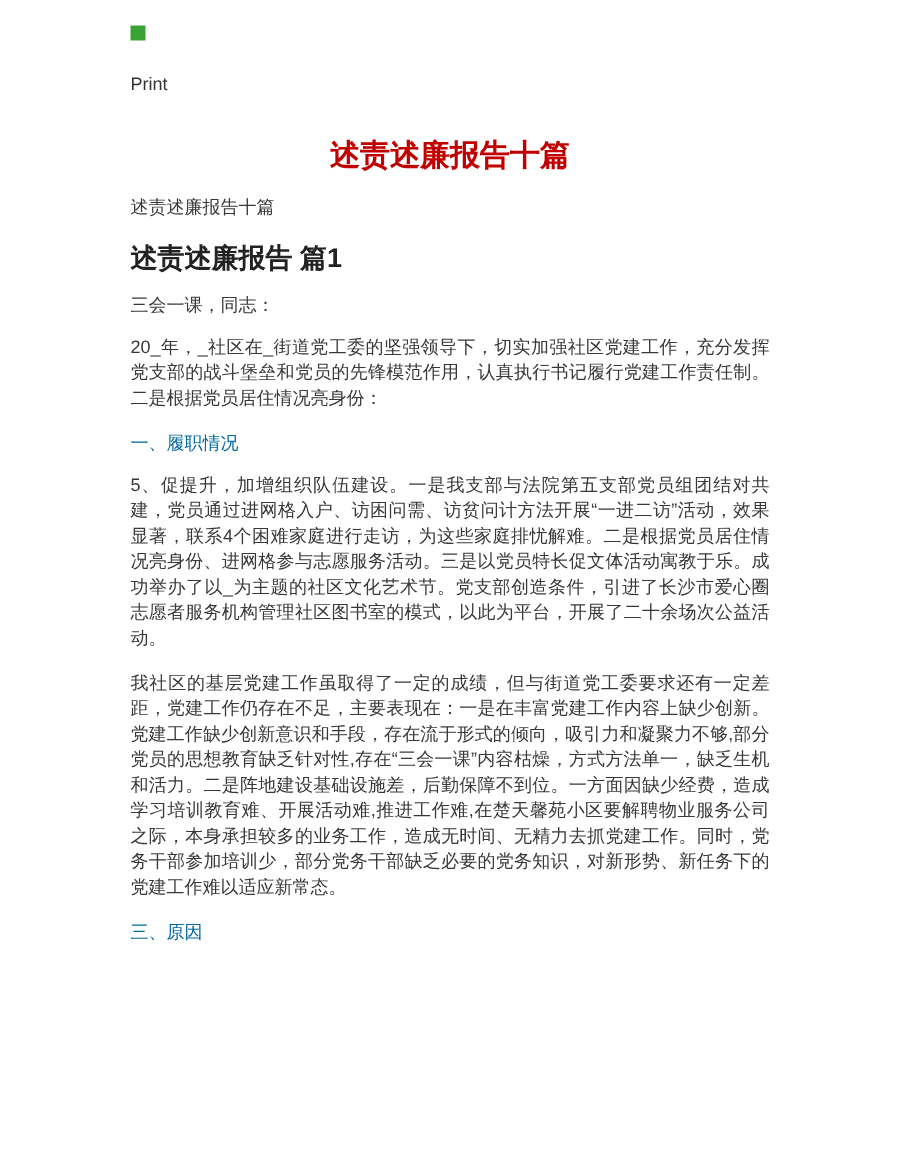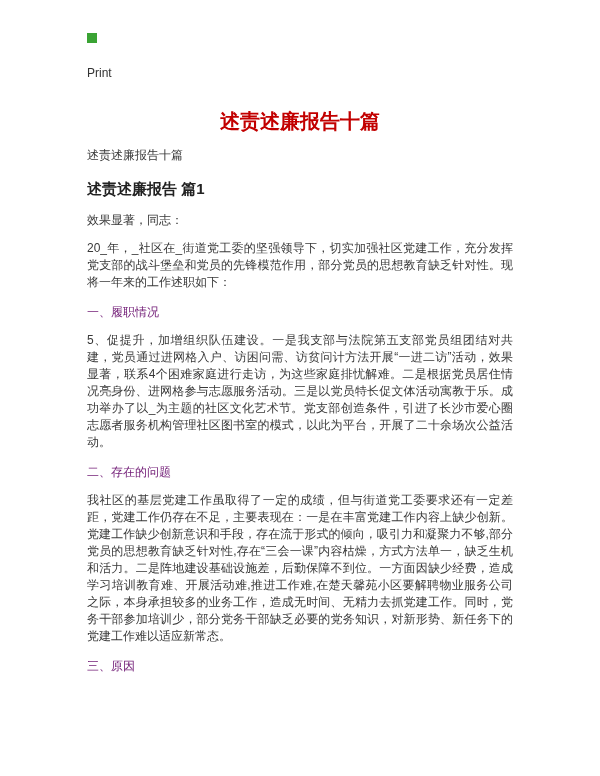--- a/index.html
+++ b/index.html
@@ -9,21 +9,21 @@
     width: 600px;
     height: 776px;
     overflow: hidden;
     font-family: "Liberation Sans", sans-serif;
     color: #383838;
   }
   .page {
     box-sizing: border-box;
     width: 600px;
     height: 776px;
-    padding: 33px 87px 0 87px;
+    padding: 17px 87px 0 87px;
     background: #ffffff;
     border-radius: 14px;
   }
   .favicon {
     width: 10px;
     height: 10px;
     background: #3aa334;
     margin-bottom: 20px;
   }
   .print {
@@ -41,67 +41,66 @@
     margin: 8px 0 14px 0;
     line-height: 26px;
   }
   .doc-subtitle {
     font-size: 12px;
     color: #383838;
     margin-bottom: 18px;
     line-height: 15px;
   }
   .report-heading {
-    font-size: 15px;
+    font-size: 18px;
     font-weight: bold;
     color: #222222;
     margin-bottom: 15px;
     line-height: 16px;
   }
   .greeting {
     font-size: 12px;
     margin: 0 0 11px 0;
     line-height: 17px;
   }
   .body-para {
     font-size: 12px;
     line-height: 17px;
     text-align: justify;
     margin: 0 0 13px 0;
   }
   .section-heading {
     font-size: 12px;
     line-height: 17px;
     margin: 0 0 11px 0;
-    color: #701a75;
+    color: #0369a1;
   }
 </style>
 </head>
 <body>
 
 <div class="page">
 
   <div class="favicon"></div>
 
   <div class="print">Print</div>
 
   <h1 class="doc-title">述责述廉报告十篇</h1>
 
   <div class="doc-subtitle">述责述廉报告十篇</div>
 
   <div class="report-heading">述责述廉报告 篇1</div>
 
-  <p class="greeting">效果显著，同志：</p>
+  <p class="greeting">三会一课，同志：</p>
 
-  <p class="body-para">20_年，_社区在_街道党工委的坚强领导下，切实加强社区党建工作，充分发挥党支部的战斗堡垒和党员的先锋模范作用，部分党员的思想教育缺乏针对性。现将一年来的工作述职如下：</p>
+  <p class="body-para">20_年，_社区在_街道党工委的坚强领导下，切实加强社区党建工作，充分发挥党支部的战斗堡垒和党员的先锋模范作用，认真执行书记履行党建工作责任制。二是根据党员居住情况亮身份：</p>
 
   <div class="section-heading">一、履职情况</div>
 
 
   <p class="body-para">5、促提升，加增组织队伍建设。一是我支部与法院第五支部党员组团结对共建，党员通过进网格入户、访困问需、访贫问计方法开展“一进二访”活动，效果显著，联系4个困难家庭进行走访，为这些家庭排忧解难。二是根据党员居住情况亮身份、进网格参与志愿服务活动。三是以党员特长促文体活动寓教于乐。成功举办了以_为主题的社区文化艺术节。党支部创造条件，引进了长沙市爱心圈志愿者服务机构管理社区图书室的模式，以此为平台，开展了二十余场次公益活动。</p>
 
-  <div class="section-heading">二、存在的问题</div>
 
   <p class="body-para">我社区的基层党建工作虽取得了一定的成绩，但与街道党工委要求还有一定差距，党建工作仍存在不足，主要表现在：一是在丰富党建工作内容上缺少创新。党建工作缺少创新意识和手段，存在流于形式的倾向，吸引力和凝聚力不够,部分党员的思想教育缺乏针对性,存在“三会一课”内容枯燥，方式方法单一，缺乏生机和活力。二是阵地建设基础设施差，后勤保障不到位。一方面因缺少经费，造成学习培训教育难、开展活动难,推进工作难,在楚天馨苑小区要解聘物业服务公司之际，本身承担较多的业务工作，造成无时间、无精力去抓党建工作。同时，党务干部参加培训少，部分党务干部缺乏必要的党务知识，对新形势、新任务下的党建工作难以适应新常态。</p>
 
   <div class="section-heading">三、原因</div>
 
 </div>
 
 </body></html>

